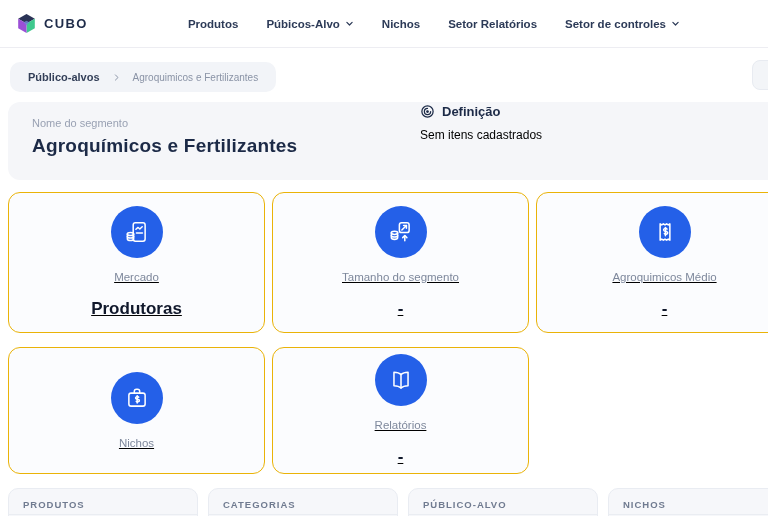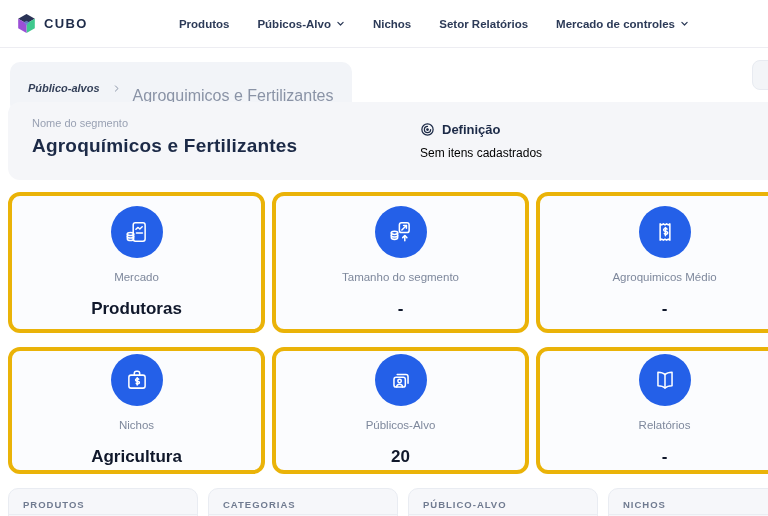--- a/index.html
+++ b/index.html
@@ -12,43 +12,43 @@
   .logo { display:flex; align-items:center; gap:7px; cursor:pointer; }
   .logo-text { font-size:13px; font-weight:700; letter-spacing:1.4px; color:#1e2b49; }
   .nav-links { display:flex; gap:28px; margin:0 auto; transform:translateX(14px); }
   .nav-item { display:flex; align-items:center; gap:5px; font-size:11.5px;
               font-weight:600; color:#2c3a57; cursor:pointer; white-space:nowrap; }
 
   
   .breadcrumb-row { position:relative; padding:14px 16px 10px 10px; height:54px; }
   .breadcrumb { display:inline-flex; align-items:center; gap:12px;
                 background:#f2f4f8; border-radius:10px; padding:9px 18px; }
-  .crumb-current { font-size:11px; font-weight:700; color:#333f58; cursor:pointer;font-style:italic; }
-  .crumb-page { font-size:16px; color:#8a93a6;margin-top:16px; }
+  .crumb-current { font-size:11px; font-weight:700; color:#333f58; cursor:pointer; }
+  .crumb-page { font-size:10px; color:#8a93a6; }
   .cut-button { position:absolute; right:-28px; top:12px; width:44px; height:30px;
                 background:#f3f5f8; border:1px solid #e8ebf1; border-radius:8px; }
 
   
   .header-panel { margin-left:8px; width:786px; height:78px; background:#f5f6f9;
                   border-radius:12px; position:relative; padding:15px 0 0 24px; }
   .segment-label { font-size:11px; color:#99a1b3; }
   .segment-name { font-size:19px; font-weight:800; color:#1c2a47; margin-top:6px;
                   letter-spacing:0.2px; }
-  .definition { position:absolute; left:412px; top:20px; }
+  .definition { position:absolute; left:412px; top:2px; }
   .definition-title-row { display:flex; align-items:center; gap:7px; }
   .definition-title { font-size:13px; font-weight:800; color:#1c2a47; }
   .definition-empty { font-size:12px; color:#000000; margin-top:9px; }
 
   
   .cards-grid { margin:12px 0 0 8px; width:800px; display:grid;
                 grid-template-columns:repeat(3,257px); grid-template-rows:141px 127px;
                 gap:14px 7px; }
-  .card { background:#fbfcfe; border:4px solid #eab308; border-radius:12px;
+  .card { background:#fbfcfe; border:1px solid #eab308; border-radius:12px;
           display:flex; flex-direction:column; align-items:center;
-          justify-content:center; cursor:pointer; }
+          justify-content:center; cursor:pointer;text-decoration:underline; }
   .card-circle { width:52px; height:52px; border-radius:50%; background:#2460e8;
                  display:flex; align-items:center; justify-content:center;
                  margin-bottom:13px; }
   .card-label { font-size:11.5px; color:#7e889c; }
   .card-value { font-size:17px; font-weight:800; color:#10182b; margin-top:16px; }
 
   
   .bottom-row { margin:14px 0 0 8px; width:800px; display:grid;
                 grid-template-columns:repeat(4,190px); gap:10px; }
   .section { background:#f6f7fa; border:1px solid #e9ecf2; border-radius:10px;
@@ -84,21 +84,21 @@
           </svg>
       </span>
     </div>
     <div class="nav-item">
       <span>Nichos</span>
     </div>
     <div class="nav-item">
       <span>Setor Relatórios</span>
     </div>
     <div class="nav-item">
-      <span>Mercado de controles</span>
+      <span>Setor de controles</span>
       <span style="display:flex;">
         <svg width="9" height="9" viewBox="0 0 24 24" fill="none" stroke="#2c3a57" stroke-width="3.2" stroke-linecap="round" stroke-linejoin="round">
             <polyline points="5 9 12 16 19 9"></polyline>
           </svg>
       </span>
     </div>
   </div>
 </div>
 
 <div class="breadcrumb-row">
@@ -181,35 +181,22 @@
   <div class="card">
     <div class="card-circle">
       <svg width="26" height="26" viewBox="0 0 24 24" fill="none" stroke="#fff" stroke-width="1.4" stroke-linecap="round" stroke-linejoin="round">
         <rect x="4.5" y="7.5" width="15" height="12" rx="2"></rect>
         <path d="M9.5 7.5V6a2 2 0 0 1 2-2h1a2 2 0 0 1 2 2v1.5"></path>
         <path d="M13.6 11.3c-.5-.6-1.4-.8-2.2-.4-.8.4-.9 1.4-.2 1.8.7.4 1.8.4 2.5.8.7.5.6 1.5-.2 1.9-.8.4-1.7.2-2.2-.4"></path>
         <line x1="12.2" y1="9.9" x2="12.2" y2="16.5"></line>
       </svg>
     </div>
     <div class="card-label">Nichos</div>
-    <div class="card-value">Agricultura</div>
-  </div>
-
-  <div class="card">
-    <div class="card-circle">
-      <svg width="26" height="26" viewBox="0 0 24 24" fill="none" stroke="#fff" stroke-width="1.4" stroke-linecap="round" stroke-linejoin="round">
-        <path d="M8.5 7h8a2 2 0 0 1 2 2v6"></path>
-        <rect x="5.5" y="9.5" width="10.5" height="9" rx="2"></rect>
-        <circle cx="10.7" cy="13" r="1.6"></circle>
-        <path d="M8 18.5c0-1.6 1.1-2.6 2.7-2.6s2.7 1 2.7 2.6"></path>
-      </svg>
-    </div>
-    <div class="card-label">Públicos-Alvo</div>
-    <div class="card-value">20</div>
-  </div>
+  </div>
+
 
   <div class="card">
     <div class="card-circle">
       <svg width="26" height="26" viewBox="0 0 24 24" fill="none" stroke="#fff" stroke-width="1.4" stroke-linecap="round" stroke-linejoin="round">
         <path d="M12 7c-1.5-1.6-3.4-2.2-6.5-2.2v12.4c3.1 0 5 .6 6.5 2.2 1.5-1.6 3.4-2.2 6.5-2.2V4.8c-3.1 0-5 .6-6.5 2.2z"></path>
         <line x1="12" y1="7" x2="12" y2="19.4"></line>
       </svg>
     </div>
     <div class="card-label">Relatórios</div>
     <div class="card-value">-</div>

